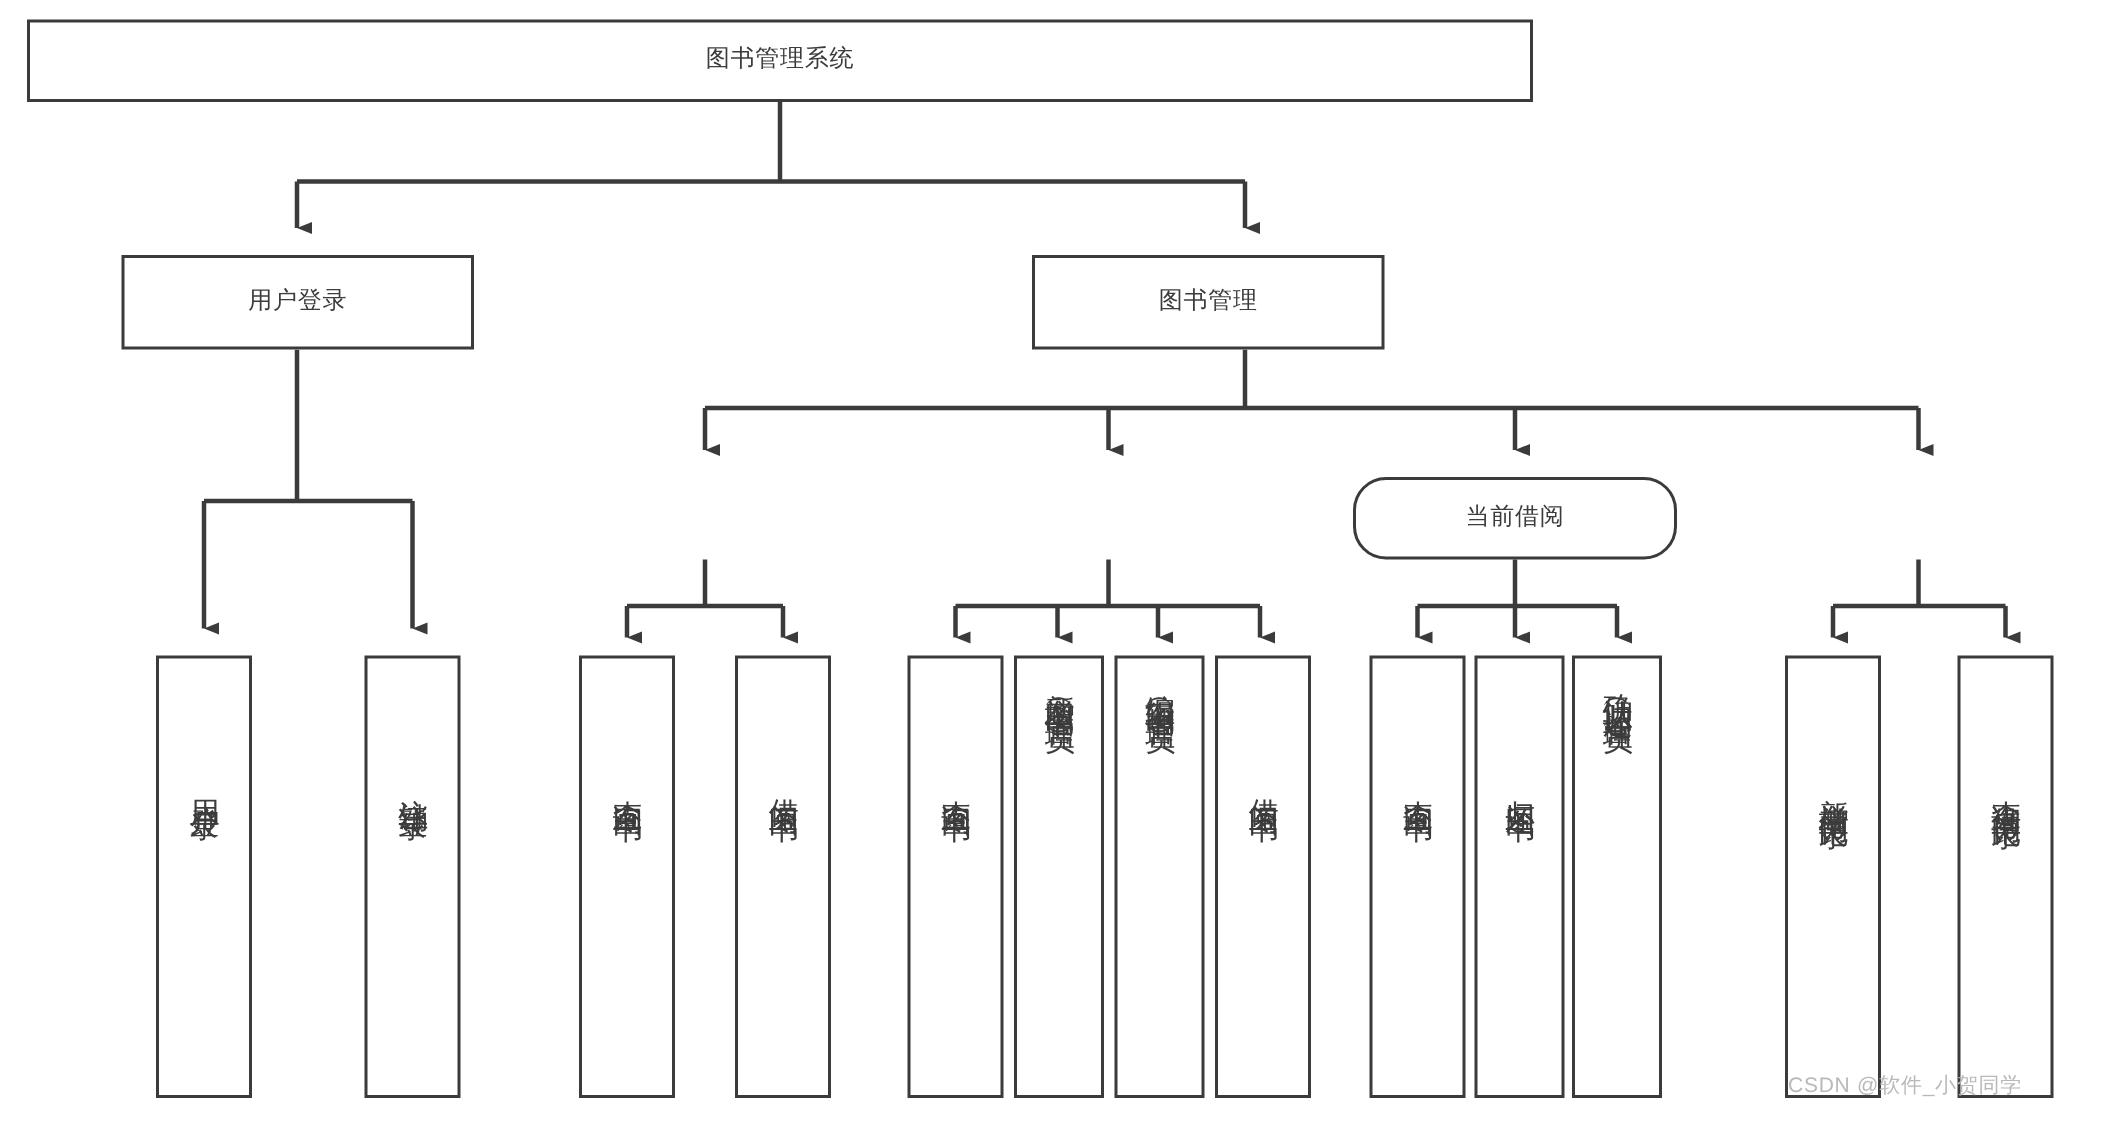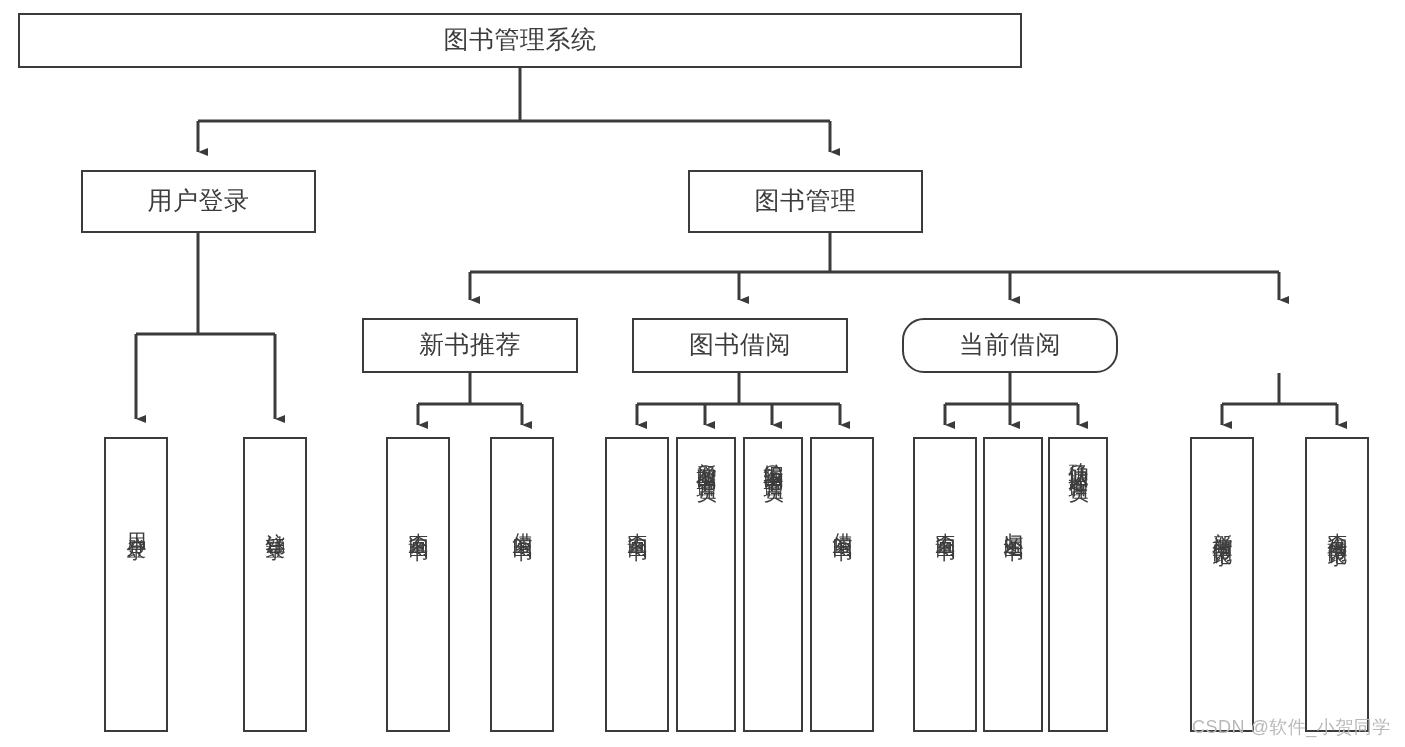--- a/index.html
+++ b/index.html
@@ -29,21 +29,21 @@
     position: absolute;
     box-sizing: border-box;
     background: #ffffff;
     border: 2px solid #3b3b3b;
     display: flex;
     align-items: center;
     justify-content: center;
   }
   .node-label {
     color: #3c3c3c;
-    font-size: 25px;
+    font-size: 16px;
     line-height: 1.18;
     letter-spacing: 0.5px;
     white-space: nowrap;
     text-rendering: geometricPrecision;
   }
   .node-box.vertical {
     align-items: flex-start;
     justify-content: center;
     padding-top: 0;
   }
@@ -56,21 +56,21 @@
   }
   .node-box.vertical.mid .node-label {
     margin-top: 78px;
   }
   .node-box.vertical.top .node-label {
     margin-top: 8px;
   }
   .watermark {
     position: absolute;
     color: #b9b9b9;
-    font-size: 18px;
+    font-size: 14px;
     letter-spacing: 0.5px;
     white-space: nowrap;
     pointer-events: none;
   }
 </style>
 </head>
 <body>
 
 <div id="diagram-root">
 
@@ -131,26 +131,20 @@
     <span class="node-label">图书管理系统</span>
   </div>
 
   <div class="node-box" style="left:81px; top:170px; width:235px; height:63px;">
     <span class="node-label">用户登录</span>
   </div>
   <div class="node-box" style="left:688px; top:170px; width:235px; height:63px;">
     <span class="node-label">图书管理</span>
   </div>
 
-  <div class="node-box" style="left:362px; top:318px; width:216px; height:55px;">
-    <span class="node-label">新书推荐</span>
-  </div>
-  <div class="node-box" style="left:632px; top:318px; width:216px; height:55px;">
-    <span class="node-label">图书借阅</span>
-  </div>
   <div class="node-box" style="left:902px; top:318px; width:216px; height:55px;border-radius:22px;">
     <span class="node-label">当前借阅</span>
   </div>
 
   <div class="node-box vertical mid" style="left:104px; top:437px; width:64px; height:295px;">
     <span class="node-label">用户登录</span>
   </div>
   <div class="node-box vertical mid" style="left:243px; top:437px; width:64px; height:295px;">
     <span class="node-label">注销登录</span>
   </div>

